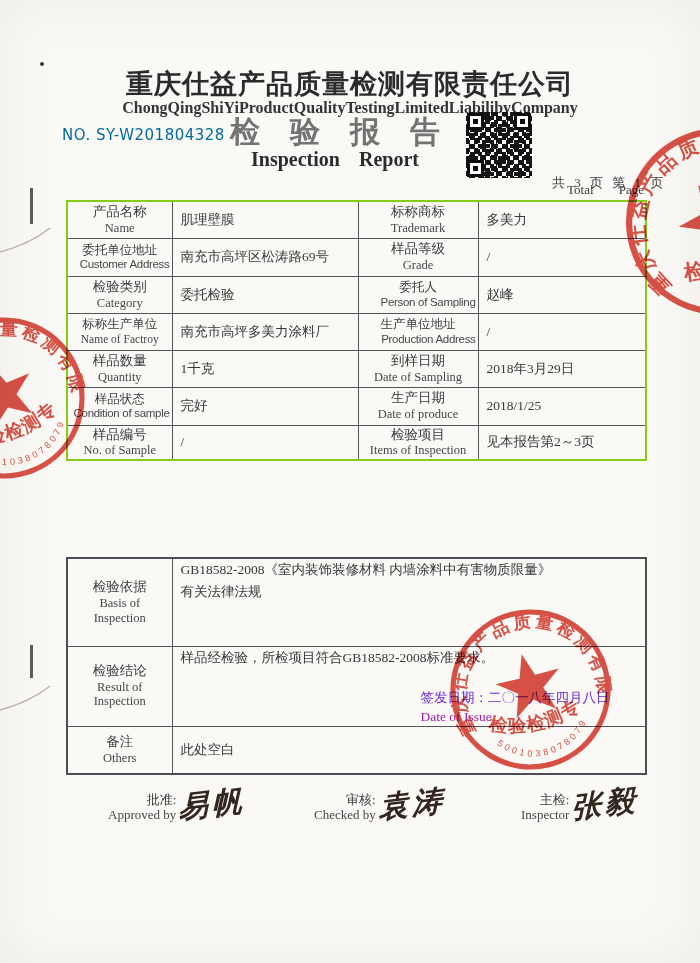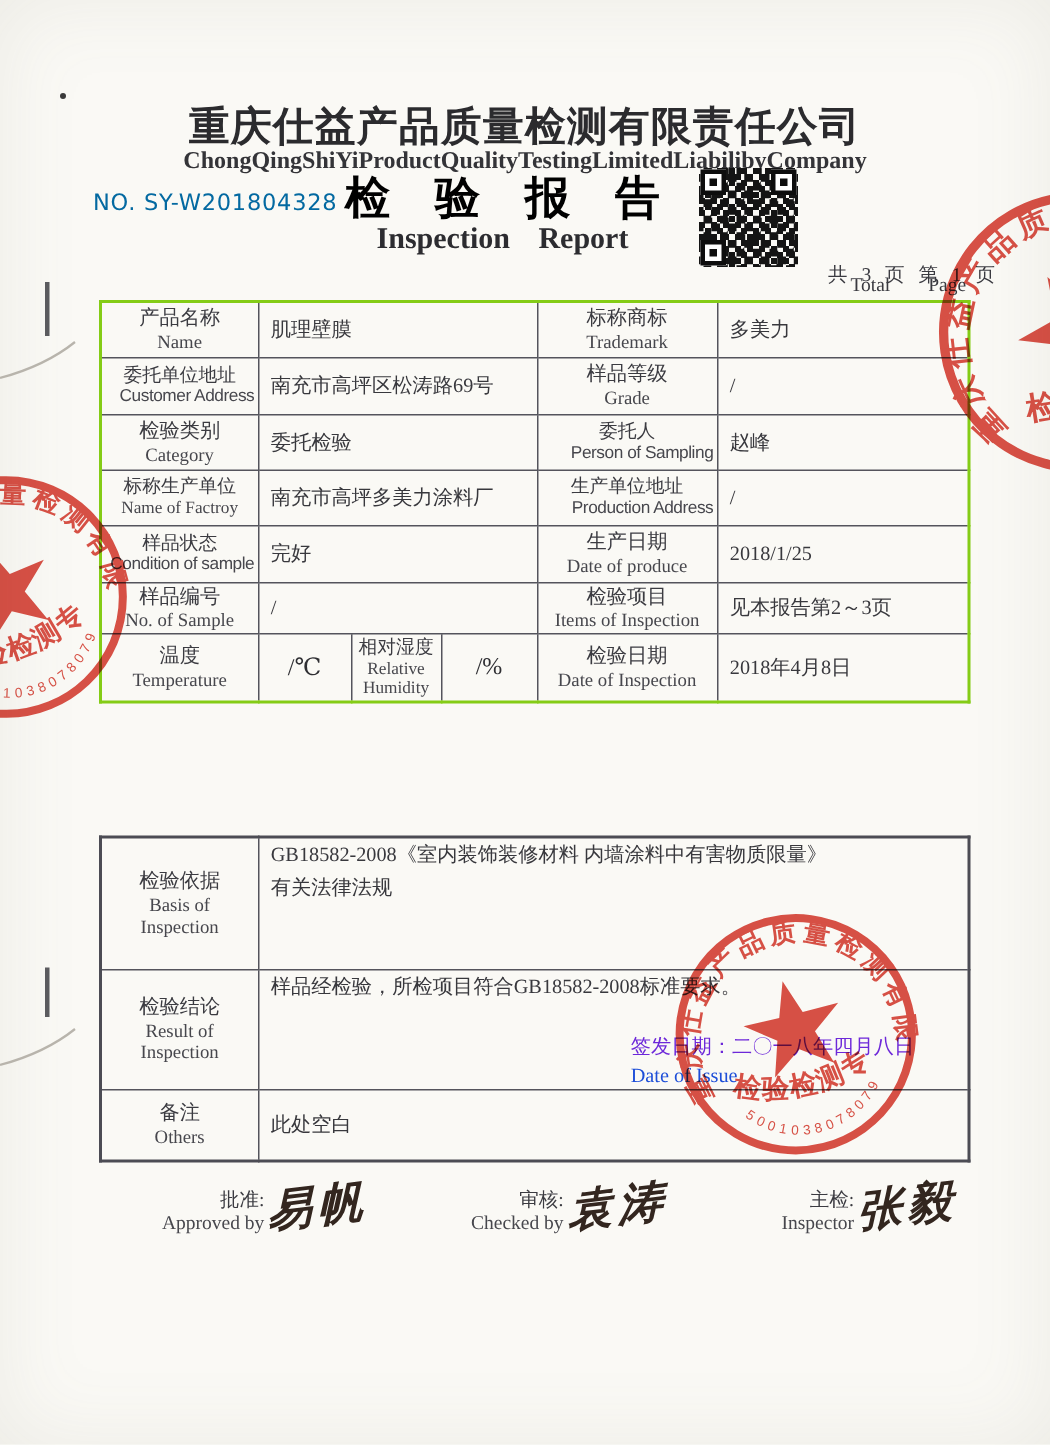--- a/index.html
+++ b/index.html
@@ -25,21 +25,21 @@
     font-size:16px; font-weight:bold; color:#343438;
   }
   .report-no {
     position:absolute; top:126px; left:62px;
     font-family:"DejaVu Sans","Liberation Sans",sans-serif;
     font-size:15px; letter-spacing:0.5px; color:#0369a1;
   }
   .title-cn {
     position:absolute; top:112px; left:185px; width:300px; text-align:center;
     font-family:"Liberation Sans","DejaVu Sans",sans-serif;
-    font-size:30px; font-weight:bold; color:#000000;
+    font-size:30px; font-weight:bold; color:#737373;
   }
   .title-en {
     position:absolute; top:148px; left:185px; width:300px; text-align:center;
     font-size:20px; font-weight:bold; word-spacing:14px; color:#2c2c30;
   }
   .pages-cn { position:absolute; top:174px; left:552px; font-size:13px; letter-spacing:3px; color:#3a3a40;}
   .pages-en { position:absolute; top:182px; left:567px; font-size:13px; word-spacing:22px; color:#3a3a40;}
   .spot { position:absolute; top:62px; left:40px; width:4px; height:4px; background:#3a3a3a; border-radius:50%; }
   
   .qr {
@@ -59,21 +59,21 @@
   td.lbl { text-align:center; padding:1px 2px; }
   td.val { padding:2px 8px; font-size:13.5px; color:#38383d; }
   .cn  { font-size:13.5px; color:#3b3b41; line-height:1.25; }
   .en  { font-size:12.5px; color:#47474d; line-height:1.15; }
   .en.mono { font-family:Liberation Sans, sans-serif; font-size:11.5px; letter-spacing:-0.3px;text-align:right; }
   .small .cn { font-size:12.5px; } .small .en { font-size:11.5px; }
   .topline { vertical-align:top; padding-top:8px; }
   .result-cell { position:relative; vertical-align:top; padding-top:10px; }
   .issue-block { position:absolute; left:248px; top:42px; text-align:left; }
   .issue-cn { font-size:13.5px; color:#6d28d9; }
-  .issue-en { font-size:13.5px; color:#1d4ed8; margin-top:2px; }
+  .issue-en { font-size:13.5px; color:#a21caf; margin-top:2px; }
   
   .sign-row { position:absolute; top:788px; left:0; width:700px; }
   .sign-block { position:absolute; display:flex; align-items:flex-start; }
   .sb-1 { left:92px; } .sb-2 { left:298px; } .sb-3 { left:505px; }
   .sign-labels { text-align:right; padding-top:4px;margin-left:16px; }
   .sign-labels .cn { font-size:13px; } .sign-labels .en { font-size:13px; }
   .handwriting {
     font-size:30px; font-weight:bold; font-style:italic; color:#33261f;
     transform:rotate(-7deg) skewX(-6deg); margin-left:2px; margin-top:-4px;
     letter-spacing:4px; white-space:nowrap;
@@ -160,20 +160,32 @@
             <div class="cn">标称生产单位</div>
             <div class="en">Name of  Factroy</div>
           </td>
       <td class="val" colspan="3">南充市高坪多美力涂料厂</td>
       <td class="lbl small">
             <div class="cn">生产单位地址</div>
             <div class="en mono">Production Address</div>
           </td>
       <td class="val">/</td>
     </tr>
+    <tr style="height:37px">
+      <td class="lbl">
+            <div class="cn">样品数量</div>
+            <div class="en">Quantity</div>
+          </td>
+      <td class="val" colspan="3">1千克</td>
+      <td class="lbl">
+            <div class="cn">到样日期</div>
+            <div class="en">Date of  Sampling</div>
+          </td>
+      <td class="val">2018年3月29日</td>
+    </tr>
     <tr style="height:38px">
       <td class="lbl small">
             <div class="cn">样品状态</div>
             <div class="en mono">Condition of sample</div>
           </td>
       <td class="val" colspan="3">完好</td>
       <td class="lbl">
             <div class="cn">生产日期</div>
             <div class="en">Date of produce</div>
           </td>
@@ -183,37 +195,20 @@
       <td class="lbl">
             <div class="cn">样品编号</div>
             <div class="en">No. of  Sample</div>
           </td>
       <td class="val" colspan="3">/</td>
       <td class="lbl">
             <div class="cn">检验项目</div>
             <div class="en">Items of  Inspection</div>
           </td>
       <td class="val">见本报告第2～3页</td>
-    </tr>
-    <tr style="height:46px">
-      <td class="lbl">
-            <div class="cn">温度</div>
-            <div class="en">Temperature</div>
-          </td>
-      <td class="lbl">/℃</td>
-      <td class="lbl small">
-            <div class="cn">相对湿度</div>
-            <div class="en">Relative Humidity</div>
-          </td>
-      <td class="lbl">/%</td>
-      <td class="lbl">
-            <div class="cn">检验日期</div>
-            <div class="en">Date of  Inspection</div>
-          </td>
-      <td class="val">2018年4月8日</td>
     </tr>
   </tbody>
     </table>
 
   <table class="lower-table">
     <colgroup>
         <col style="width:105px">
         <col style="width:474px">
       </colgroup>
     <tbody>

